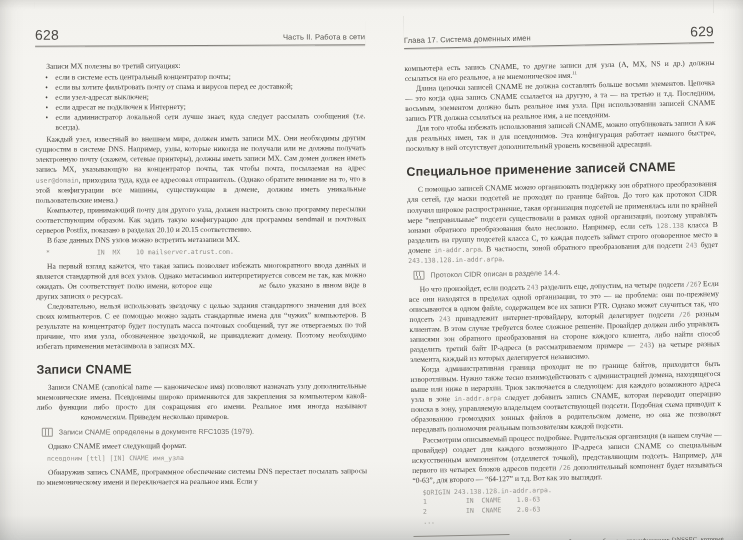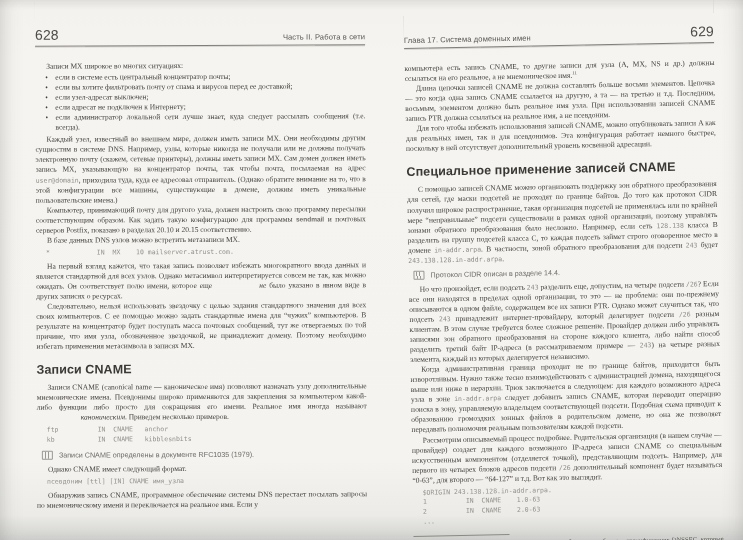--- a/index.html
+++ b/index.html
@@ -47,21 +47,21 @@
 <body>
 
 <div class="scan">
 
   <div class="page page-left">
     <div class="page-head">
       <span class="page-num">628</span>
       <span>Часть II. Работа в сети</span>
     </div>
     <div class="page-body">
-        <p class="para ind"><span class="seg-r">Записи MX широкое во многих ситуациях:</span></p>
+        <p class="para ind"><span class="seg-r">Записи MX полезны во третий ситуациях:</span></p>
         <div class="bullets">
           <div class="bullet">
             <span class="dot">•</span>
             <span class="txt">если в системе есть центральный концентратор почты;</span>
           </div>
           <div class="bullet">
             <span class="dot">•</span>
             <span class="txt">если вы хотите фильтровать почту от спама и вирусов перед ее доставкой;</span>
           </div>
           <div class="bullet">
@@ -78,22 +78,20 @@
           </div>
         </div>
         <p class="para ind"><span class="seg-r">Каждый узел, известный во внешнем мире, должен иметь записи MX. Они необходимы другим сущностям в системе DNS. Например, узлы, которые никогда не получали или не должны получать электронную почту (скажем, сетевые принтеры), должны иметь записи MX. Сам домен должен иметь запись MX, указывающую на концентратор почты, так чтобы почта, посылаемая на адрес </span><span class="seg-m">user@domain</span><span class="seg-r">, приходила туда, куда ее адресовал отправитель. (Однако обратите внимание на то, что в этой конфигурации все машины, существующие в домене, должны иметь уникальные пользовательские имена.)</span></p>
         <p class="para ind"><span class="seg-r">Компьютер, принимающий почту для другого узла, должен настроить свою программу пересылки соответствующим образом. Как задать такую конфигурацию для программы </span><span class="seg-mb">sendmail</span><span class="seg-r"> и почтовых серверов Postfix, показано в разделах 20.10 и 20.15 соответственно.</span></p>
         <p class="para ind"><span class="seg-r">В базе данных DNS узлов можно встретить метазаписи MX.</span></p>
         <pre class="codeblock">*            IN  MX    10 mailserver.atrust.com.</pre>
         <p class="para ind"><span class="seg-r">На первый взгляд кажется, что такая запись позволяет избежать многократного ввода данных и является стандартной для всех узлов. Однако метасимвол интерпретируется совсем не так, как можно ожидать. Он соответствует полю имени, которое еще </span><span class="seg-i">не</span><span class="seg-r"> было указано в явном виде в других записях о ресурсах.</span></p>
         <p class="para ind"><span class="seg-r">Следовательно, нельзя использовать звездочку с целью задания стандартного значения для всех своих компьютеров. С ее помощью можно задать стандартные имена для “чужих” компьютеров. В результате на концентратор будет поступать масса почтовых сообщений, тут же отвергаемых по той причине, что имя узла, обозначенное звездочкой, не принадлежит домену. Поэтому необходимо избегать применения метасимвола в записях MX.</span></p>
         <h2 class="h2">Записи CNAME</h2>
         <p class="para ind"><span class="seg-r">Записи CNAME (canonical name — каноническое имя) позволяют назначать узлу дополнительные мнемонические имена. Псевдонимы широко применяются для закрепления за компьютером какой-либо функции либо просто для сокращения его имени. Реальное имя иногда называют </span><span class="seg-i">каноническим</span><span class="seg-r">. Приведем несколько примеров.</span></p>
-        <pre class="codeblock">ftp          IN  CNAME   anchor
-kb           IN  CNAME   kibblesnbits</pre>
         <div class="note">
           <span class="note-icon"></span>
           <span class="note-text">Записи CNAME определены в документе RFC1035 (1979).</span>
         </div>
         <p class="para ind"><span class="seg-r">Однако CNAME имеет следующий формат.</span></p>
         <pre class="codeblock">псевдоним [ttl] [IN] CNAME имя_узла</pre>
         <p class="para ind"><span class="seg-r">Обнаружив запись CNAME, программное обеспечение системы DNS перестает посылать запросы по мнемоническому имени и переключается на реальное имя. Если у</span></p>
       </div>
   </div>
 

